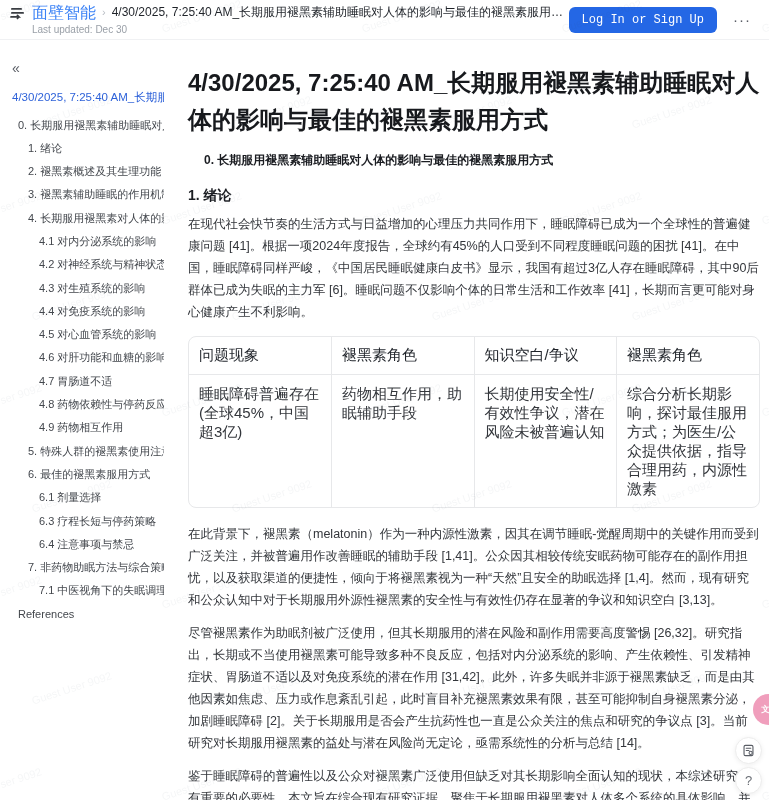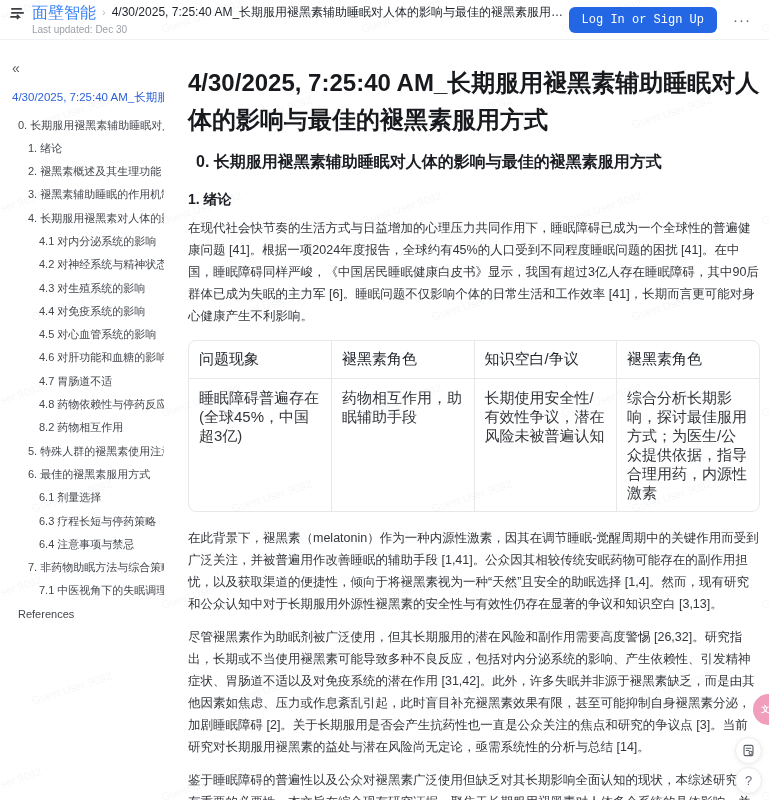--- a/index.html
+++ b/index.html
@@ -28,21 +28,21 @@
   .doc-link { color:#2e62d9; font-size:11.5px; white-space:nowrap; overflow:hidden; cursor:pointer; margin-bottom:8px; }
   .toc-item { font-size:11px; color:#43474d; padding:4.5px 0; white-space:nowrap; overflow:hidden; cursor:pointer; line-height:1.3; }
   .toc-item.lvl1 { padding-left:6px; }
   .toc-item.lvl2 { padding-left:16px; }
   .toc-item.lvl3 { padding-left:27px; }
 
   .main { flex:1; padding:24px 12px 0 18px; overflow:hidden; }
   .article { width:572px; }
   .h1 { font-size:24px; line-height:37px; font-weight:700; color:#17191d; margin-bottom:10px; }
   .modified { font-size:11px; color:#9aa0a8; margin-bottom:20px; }
-  .h2 { font-size:16px; font-weight:700; color:#1b1d22; margin:14px 8px 4px; }
+  .h2 { font-size:12px; font-weight:700; color:#1b1d22; margin:14px 16px 4px; }
   .h3 { font-size:14px; font-weight:700; color:#1b1d22; margin:18px 0 8px; }
   .para { font-size:12.5px; line-height:22px; color:#33363b; margin-bottom:11px; }
 
   
   .tbl-wrap { border:1px solid #e7e8ea; border-radius:8px; margin:13px 0 15px; overflow:hidden; }
   table { width:100%; border-collapse:collapse; font-size:15px; table-layout:fixed; }
   th { text-align:left; font-weight:500; color:#1f2329; padding:9px 10px; border-bottom:1px solid #e7e8ea; }
   td { padding:9px 10px; color:#33363b; vertical-align:top; line-height:19px; }
   th + th, td + td { border-left:1px solid #e7e8ea; }
 
@@ -111,21 +111,21 @@
         <div class="toc-item lvl3">4.4 对免疫系统的影响</div>
 
         <div class="toc-item lvl3">4.5 对心血管系统的影响</div>
 
         <div class="toc-item lvl3">4.6 对肝功能和血糖的影响</div>
 
         <div class="toc-item lvl3">4.7 胃肠道不适</div>
 
         <div class="toc-item lvl3">4.8 药物依赖性与停药反应</div>
 
-        <div class="toc-item lvl3">8.2 药物相互作用</div>
+        <div class="toc-item lvl3">4.9 药物相互作用</div>
 
 
         <div class="toc-item lvl2">5. 特殊人群的褪黑素使用注意事项</div>
 
         <div class="toc-item lvl2">6. 最佳的褪黑素服用方式</div>
 
         <div class="toc-item lvl3">6.1 剂量选择</div>
 
 
         <div class="toc-item lvl3">6.3 疗程长短与停药策略</div>

